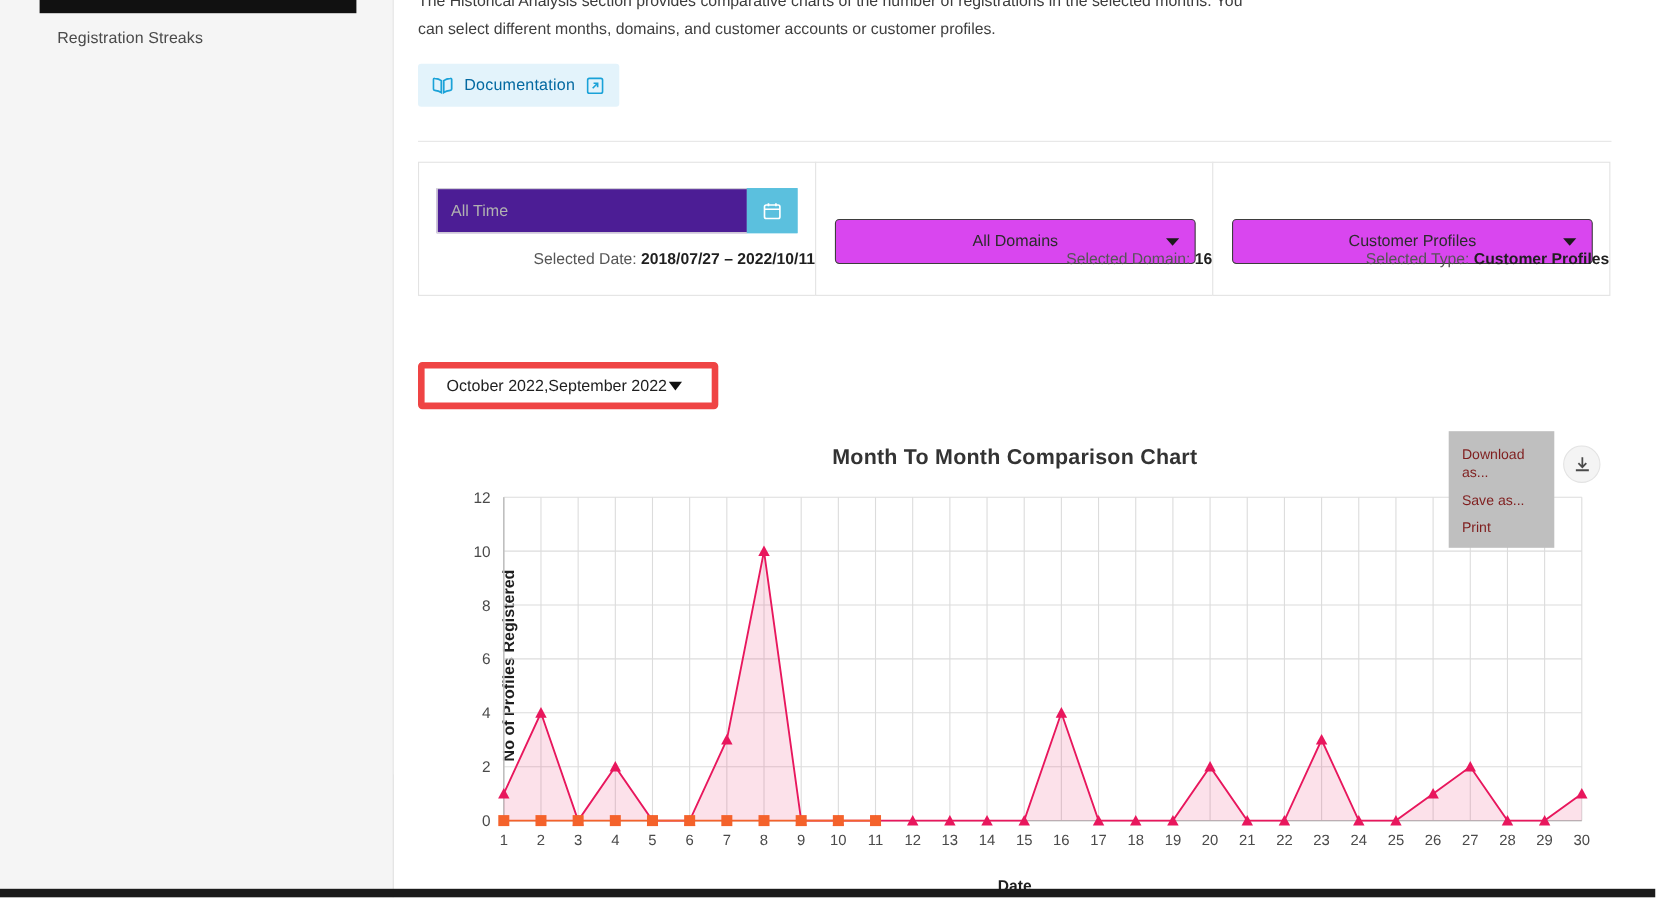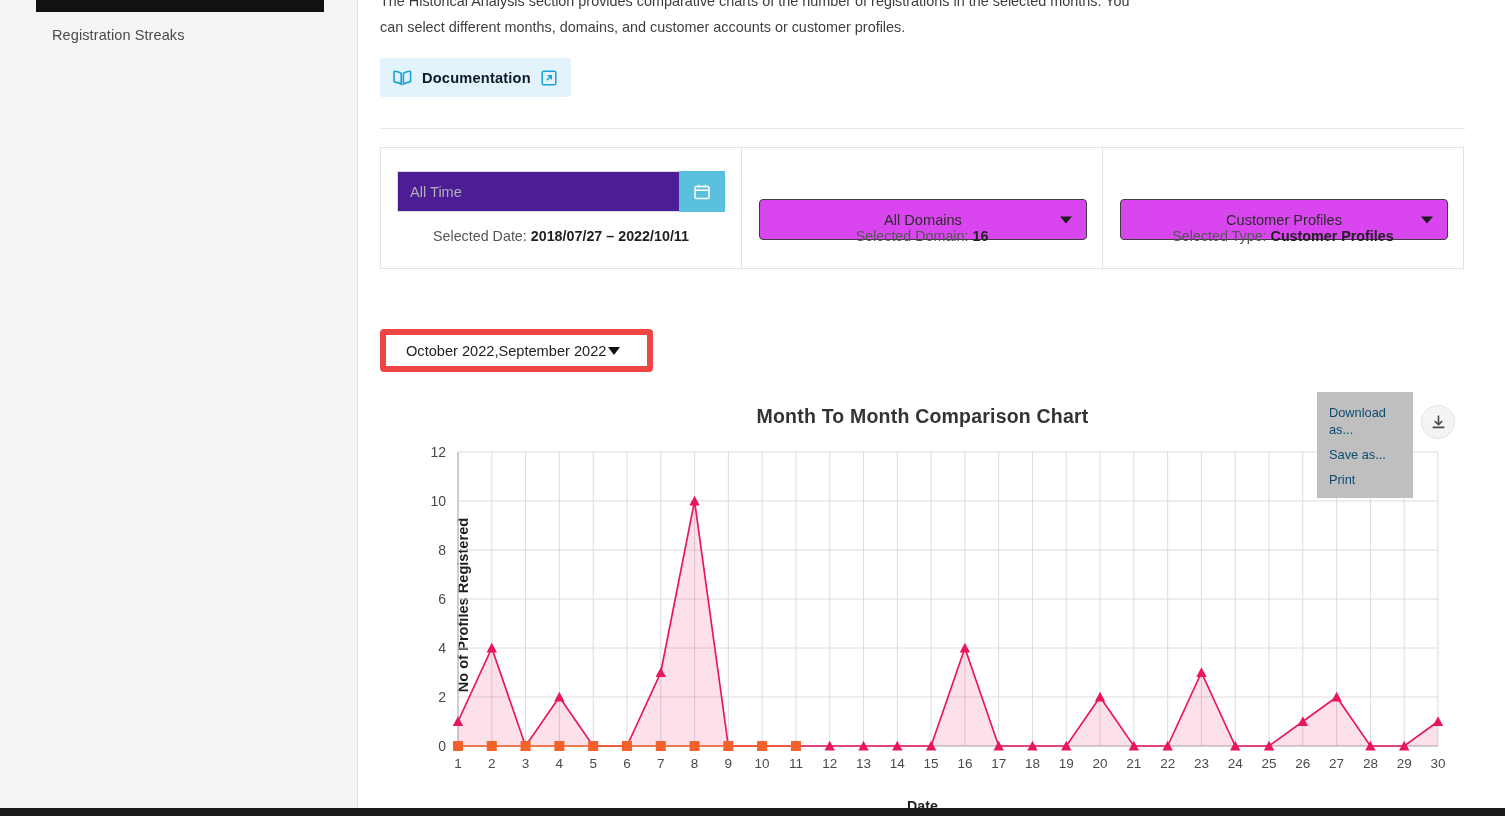--- a/index.html
+++ b/index.html
@@ -60,23 +60,23 @@
     height: 39px;
     background: #e3f3fb;
     border-radius: 3px;
     display: flex;
     align-items: center;
     gap: 10px;
     padding: 0 14px 0 13px;
     cursor: pointer;
   }
   .doc-btn .label {
-    color: #0f172a;
+    color: #0369a1;
     font-size: 14.6px;
-    font-weight: 700;
+    font-weight: 400;
     letter-spacing: .2px;
   }
   .doc-icon, .ext-icon { display: flex; align-items: center; }
   .doc-icon svg, .ext-icon svg { display: block; }
 
   .hr {
     position: absolute;
     left: 22px; top: 128px;
     width: 1085px;
     height: 1px;
@@ -120,21 +120,21 @@
   .cal-btn {
     width: 46px;
     background: #5bc0de;
     border: 1px solid #5bc0de;
     display: flex; align-items: center; justify-content: center;
     cursor: pointer;
   }
   .selected-line {
     position: absolute;
     left: 0; right: 0; top: 80px;
-    text-align: center;
+    text-align: right;
     font-size: 14.3px;
     color: #555;
   }
   .selected-line b { color: #1f1f1f; font-weight: 700; }
 
   .sel {
     position: absolute;
     left: 17px; top: 23px;
     width: 328px; height: 41px;
     border: 1px solid #3d3d3d;
@@ -240,21 +240,21 @@
     background: #9b9b9b;
     padding: 6px 0;
     font-size: 12.8px;
   }
   .mi {
     padding: 4px 12px;
     color: #2f6fae;
     line-height: 17px;
     cursor: pointer;
   }
-  .menu-main .mi { color: #0c4a6e; }
+  .menu-main .mi { color: #7f1d1d; }
 
   
   .bottom-bar {
     position: absolute;
     left: 0; bottom: 0;
     width: 1505px; height: 8px;
     background: #1b1b1b;
   }
   .right-edge {
     position: absolute;

